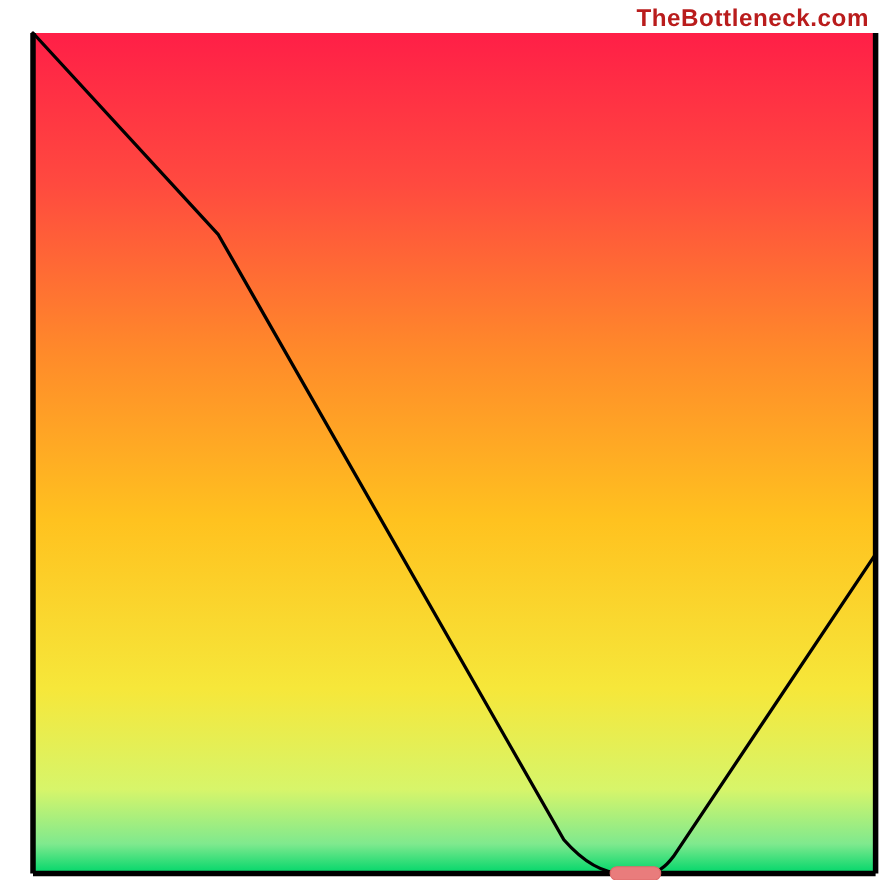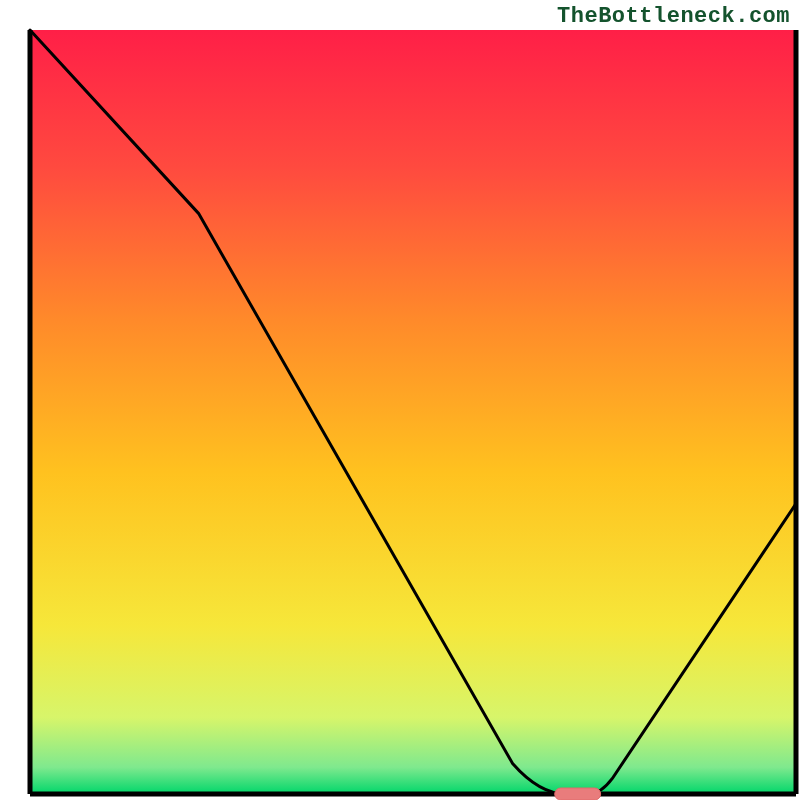--- a/index.html
+++ b/index.html
@@ -15,24 +15,23 @@
     position: relative;
     width: 800px;
     height: 800px;
   }
   .watermark {
     position: absolute;
     top: 4px;
     right: 10px;
     font-size: 22px;
     font-weight: 600;
-    color: #14532d;
+    color: #b91c1c;
     letter-spacing: 0.5px;
     z-index: 10;
-    font-family: Liberation Mono, monospace;
   }
   svg.plot {
     position: absolute;
     top: 0;
     left: 0;
   }
 </style>
 </head>
 <body>
 

